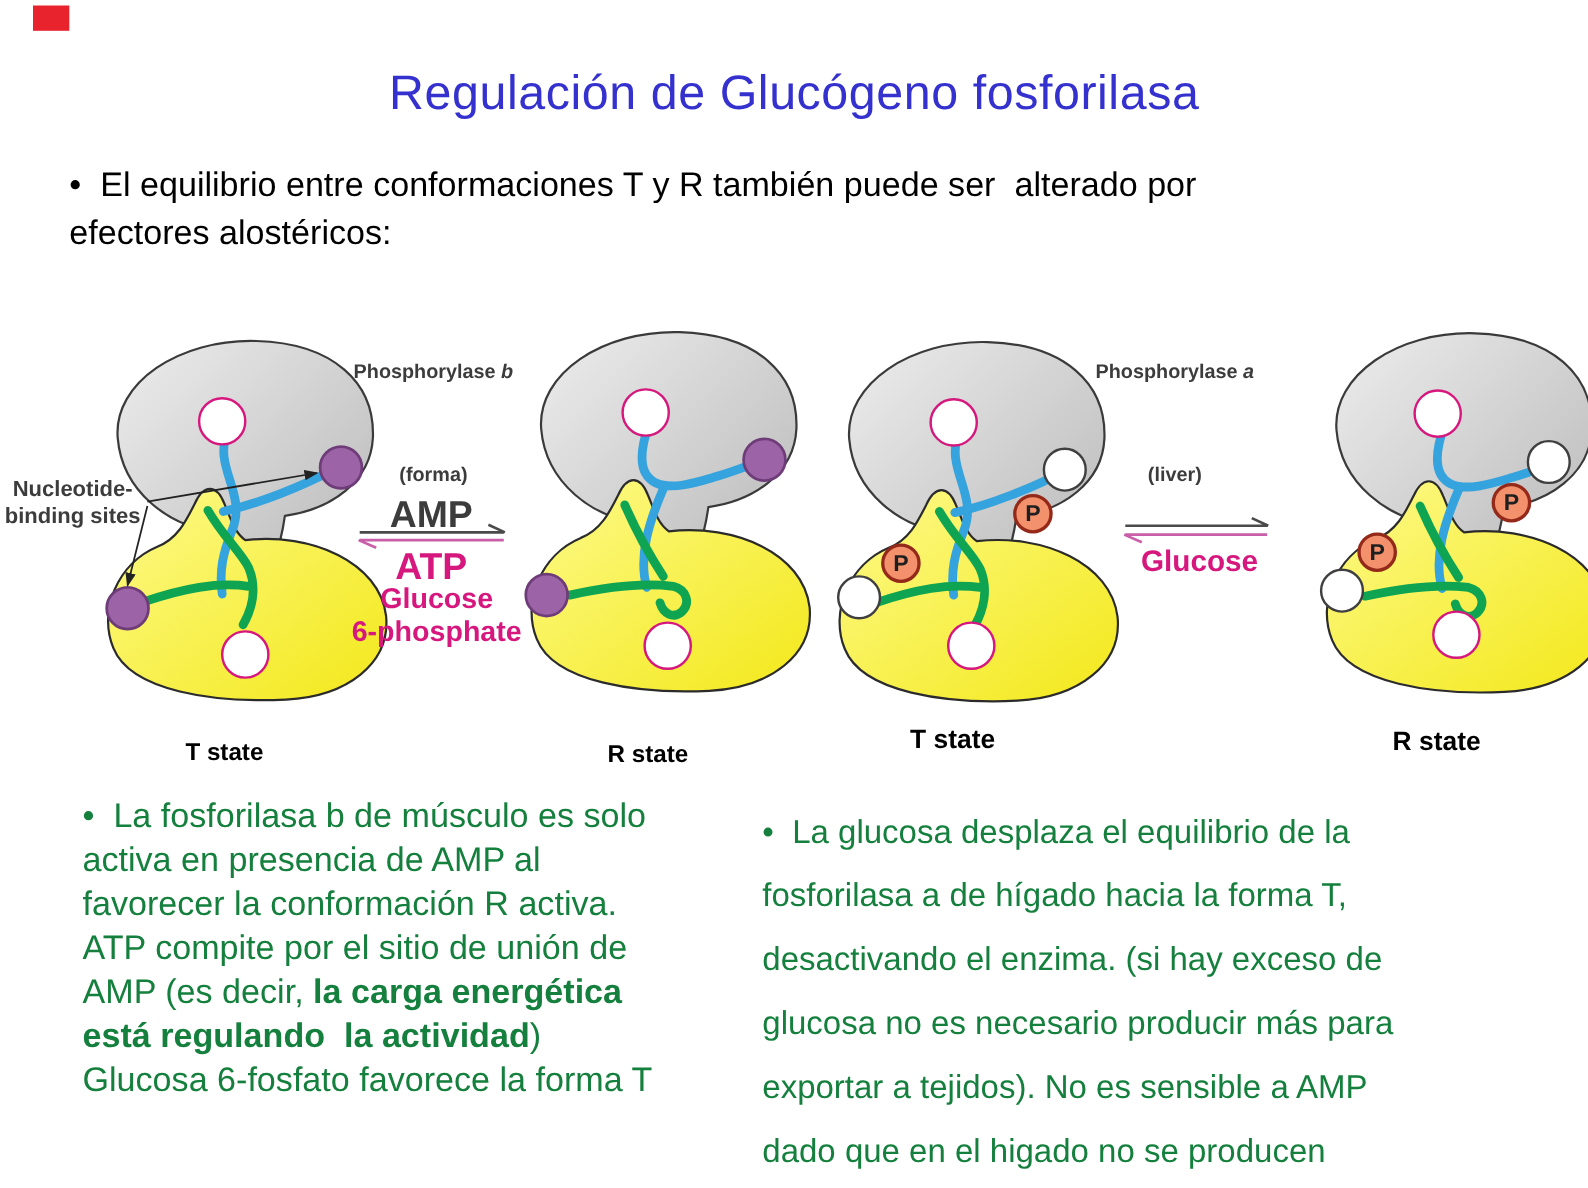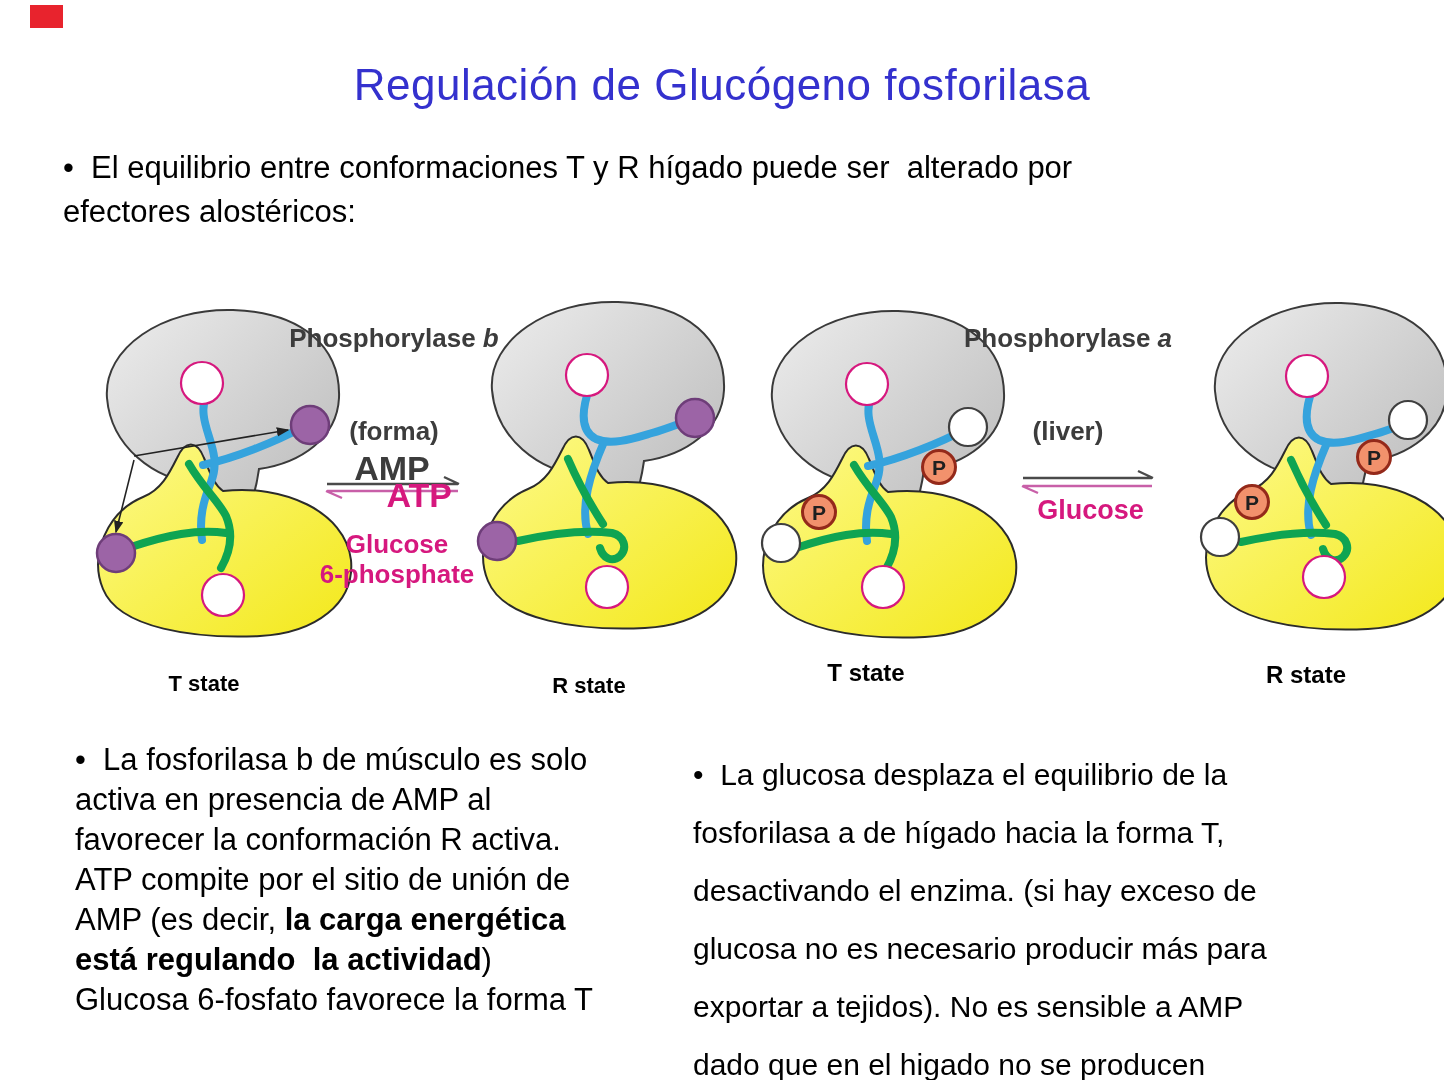--- a/index.html
+++ b/index.html
@@ -22,48 +22,48 @@
   .strand{fill:none;stroke-linecap:round;stroke-linejoin:round;stroke-width:8;}
   .strand-blue{stroke:var(--strand_blue,#35a3dd);}
   .strand-green{stroke:var(--strand_green,#0fa452);}
   .site-purple{fill:var(--site_purple,#9c64a6);stroke:#6e3d79;stroke-width:2.5;}
   .site-white-pink{fill:#fff;stroke:var(--magenta,#d6187e);stroke-width:2.2;}
   .site-white-black{fill:#fff;stroke:#3f3f3f;stroke-width:2.2;}
   .arr-dark{stroke:var(--arrow_dark,#4a4a4a);stroke-width:2.4;fill:none;}
   .arr-mag{stroke:var(--arrow_magenta,#c85fa8);stroke-width:2.4;fill:none;}
   .ptr{stroke:#222;stroke-width:1.6;fill:none;}
   .lbl{position:absolute;text-align:center;font-weight:bold;color:var(--text_dark,#3c3c3c);white-space:pre-wrap;}
-  .fig-heading{font-size:26px;line-height:31px;}
+  .fig-heading{font-size:18px;line-height:31px;}
   .nucleotide{font-size:20px;line-height:24px;}
   .amp{font-size:34px;}
   .mag{color:var(--magenta,#d6187e);}
   .g6p{font-size:26px;line-height:30px;}
   .glc{font-size:27px;}
   .state-lbl{font-size:22px;color:#000000;}
   .state-lg{font-size:24px;}
   .p-badge{
     position:absolute;width:36px;height:36px;border-radius:50%;box-sizing:border-box;
     background:var(--p_orange,#f2916c);border:3px solid #94291a;color:#1f1f1f;
     display:flex;align-items:center;justify-content:center;
     font-weight:bold;font-size:21px;line-height:1;
   }
-  .notes{position:absolute;white-space:pre-wrap;color:#000000;margin-top:18px;}
+  .notes{position:absolute;white-space:pre-wrap;color:#15803d;}
   .notes-left{left:75px;top:722px;width:660px;font-size:31px;line-height:40px;}
   .notes-right{left:693px;top:728px;width:710px;font-size:30px;line-height:58px;}
 </style>
 </head>
 <body>
 
 <div class="slide">
 
   <div class="red-mark"></div>
 
   <div class="title">Regulación de Glucógeno fosforilasa</div>
 
-  <div class="intro">•  El equilibrio entre conformaciones T y R hígado puede ser  alterado por
+  <div class="intro">•  El equilibrio entre conformaciones T y R también puede ser  alterado por
 efectores alostéricos:</div>
 
   <svg class="fig-svg" width="1444" height="1080" viewBox="0 0 1444 1080">
     <defs>
       <linearGradient id="grayG" x1="0" y1="0" x2="1" y2="1">
         <stop offset="0" stop-color="#ededed"></stop>
           <stop offset="1" stop-color="#b6b6b6"></stop>
       </linearGradient>
       <linearGradient id="yellG" x1="0" y1="0" x2="1" y2="1">
         <stop offset="0" stop-color="#fdfa8a"></stop>
@@ -137,23 +137,25 @@
   <div class="lbl fig-heading" style="left:284px;top:261px;width:220px;">
     <div><span>Phosphorylase </span><span style="font-style: italic;">b</span></div>
     <div>(forma)</div>
   </div>
 
   <div class="lbl fig-heading" style="left:958px;top:261px;width:220px;">
     <div><span>Phosphorylase </span><span style="font-style: italic;">a</span></div>
     <div>(liver)</div>
   </div>
 
+  <div class="lbl nucleotide" style="left:0px;top:433px;width:132px;">Nucleotide-
+binding sites</div>
 
   <div class="lbl amp" style="left:332px;top:449px;width:120px;">AMP</div>
-  <div class="lbl amp mag" style="left:332px;top:476px;width:120px;text-align:right;">ATP</div>
+  <div class="lbl amp mag" style="left:332px;top:496px;width:120px;">ATP</div>
   <div class="lbl g6p mag" style="left:302px;top:529px;width:190px;">Glucose
 6-phosphate</div>
   <div class="lbl glc mag" style="left:1013px;top:495px;width:155px;">Glucose</div>
 
   <div class="lbl state-lbl" style="left:144px;top:671px;width:120px;">T state</div>
   <div class="lbl state-lbl" style="left:529px;top:673px;width:120px;">R state</div>
   <div class="lbl state-lbl state-lg" style="left:806px;top:659px;width:120px;">T state</div>
   <div class="lbl state-lbl state-lg" style="left:1246px;top:661px;width:120px;">R state</div>
 
   <div class="p-badge" style="left:921px;top:449px;">P</div>

